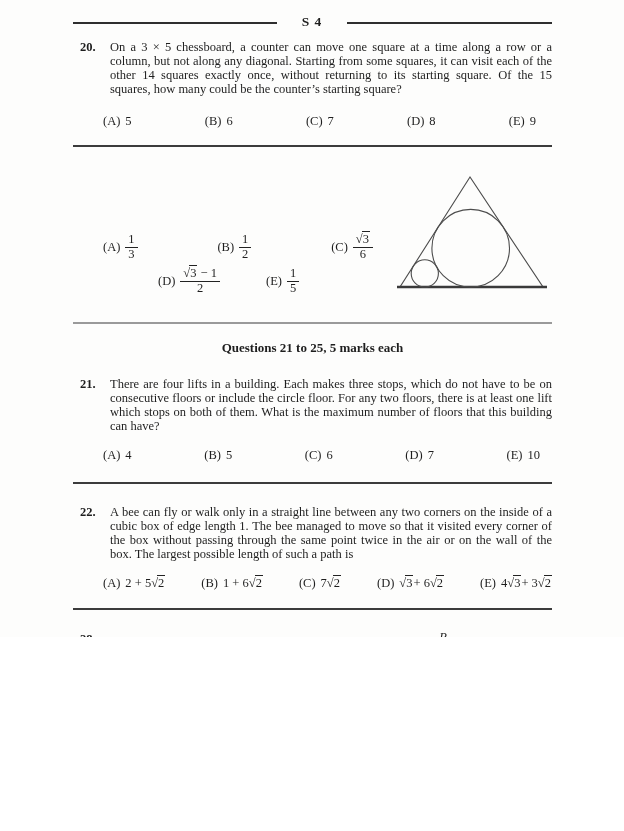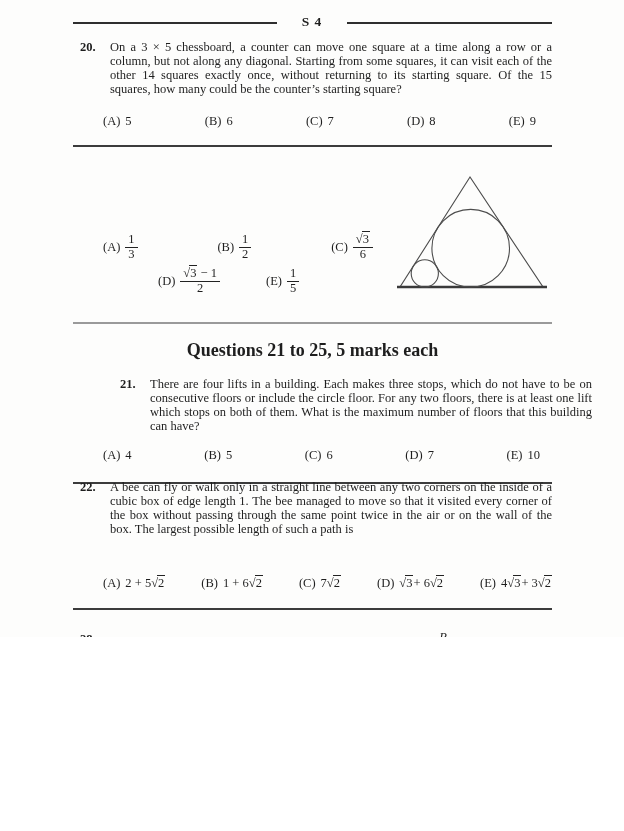--- a/index.html
+++ b/index.html
@@ -5,21 +5,21 @@
   html,body{margin:0;padding:0;background:#ffffff;}
   #page{
     position:relative;width:624px;height:637px;background:#fdfdfc;overflow:hidden;
     font-family:"Liberation Serif","DejaVu Serif",serif;font-size:12.5px;color:#1e1e1e;
   }
   .abs{position:absolute;}
   .rule{background:#2e2e2e;}
   .page-label{font-weight:bold;font-size:13.5px;text-align:center;letter-spacing:1px;}
   .divider{position:absolute;left:73px;width:479px;background:#3c3c3c;}
   .divider.light{background:#9a9a9a;}
-  .section-header{position:absolute;left:73px;width:479px;text-align:center;font-weight:bold;font-size:18px;}
+  .section-header{position:absolute;left:73px;width:479px;text-align:center;font-weight:bold;font-size:13px;}
   .q{position:absolute;}
   .qnum{position:absolute;left:0;top:0;font-weight:bold;}
   .qbody{margin-left:30px;text-align:justify;line-height:14px;}
   .qbody i,.opt i{font-style:italic;}
   .opt-row{position:absolute;display:flex;}
   .opt-row.spread{justify-content:space-between;}
   .opt{display:flex;align-items:center;gap:5px;white-space:nowrap;}
   .oval{display:inline-flex;align-items:center;}
   .frac{display:inline-block;text-align:center;line-height:1.08;}
   .frac .num,.frac .den{display:block;padding:0 3px;}
@@ -122,21 +122,21 @@
     <polygon points="75,7 5,117 148,117" fill="none" stroke="#4c4c4c" stroke-width="1.1"></polygon>
     <line x1="2" y1="117" x2="152" y2="117" stroke="#3a3a3a" stroke-width="2.4"></line>
     <circle cx="75.7" cy="78.2" r="38.8" fill="none" stroke="#4c4c4c" stroke-width="1.1"></circle>
     <circle cx="29.8" cy="103.4" r="13.6" fill="none" stroke="#4c4c4c" stroke-width="1.1"></circle>
   </svg>
 
   <div class="divider light" style="top:322px;height:1.5px;"></div>
 
   <div class="section-header" style="top:340px;">Questions 21 to 25, 5 marks each</div>
 
-  <div class="q" style="left:80px;top:377px;width:472px;margin-left:40px;">
+  <div class="q" style="left:80px;top:377px;width:472px;">
     <span class="qnum">21.</span>
     <div class="qbody">There are four lifts in a building. Each makes three stops, which do not have to be on consecutive floors or include the circle floor.  For any two floors, there is at least one lift which stops on both of them.  What is the maximum number of floors that this building can have?</div>
   </div>
   <div class="opt-row spread" style="left:103px;top:448px;width:437px;">
       <span class="opt">
         <span class="olab">(A)</span>
         <span class="oval">4</span>
       </span>
       <span class="opt">
         <span class="olab">(B)</span>
@@ -151,21 +151,21 @@
         <span class="oval">7</span>
       </span>
       <span class="opt">
         <span class="olab">(E)</span>
         <span class="oval">10</span>
       </span>
     </div>
 
   <div class="divider" style="top:482px;height:2px;"></div>
 
-  <div class="q" style="left:80px;top:480px;width:472px;">
+  <div class="q" style="left:80px;top:505px;width:472px;">
     <span class="qnum">22.</span>
     <div class="qbody">A bee can fly or walk only in a straight line between any two corners on the inside of a cubic box of edge length 1.  The bee managed to move so that it visited every corner of the box without passing through the same point twice in the air or on the wall of the box.  The largest possible length of such a path is</div>
   </div>
   <div class="opt-row spread" style="left:103px;top:576px;width:449px;">
       <span class="opt">
         <span class="olab">(A)</span>
         <span class="oval">2 + 5<span class="sqrt"><span class="rt">√</span><span class="rad">2</span></span></span>
       </span>
       <span class="opt">
         <span class="olab">(B)</span>

